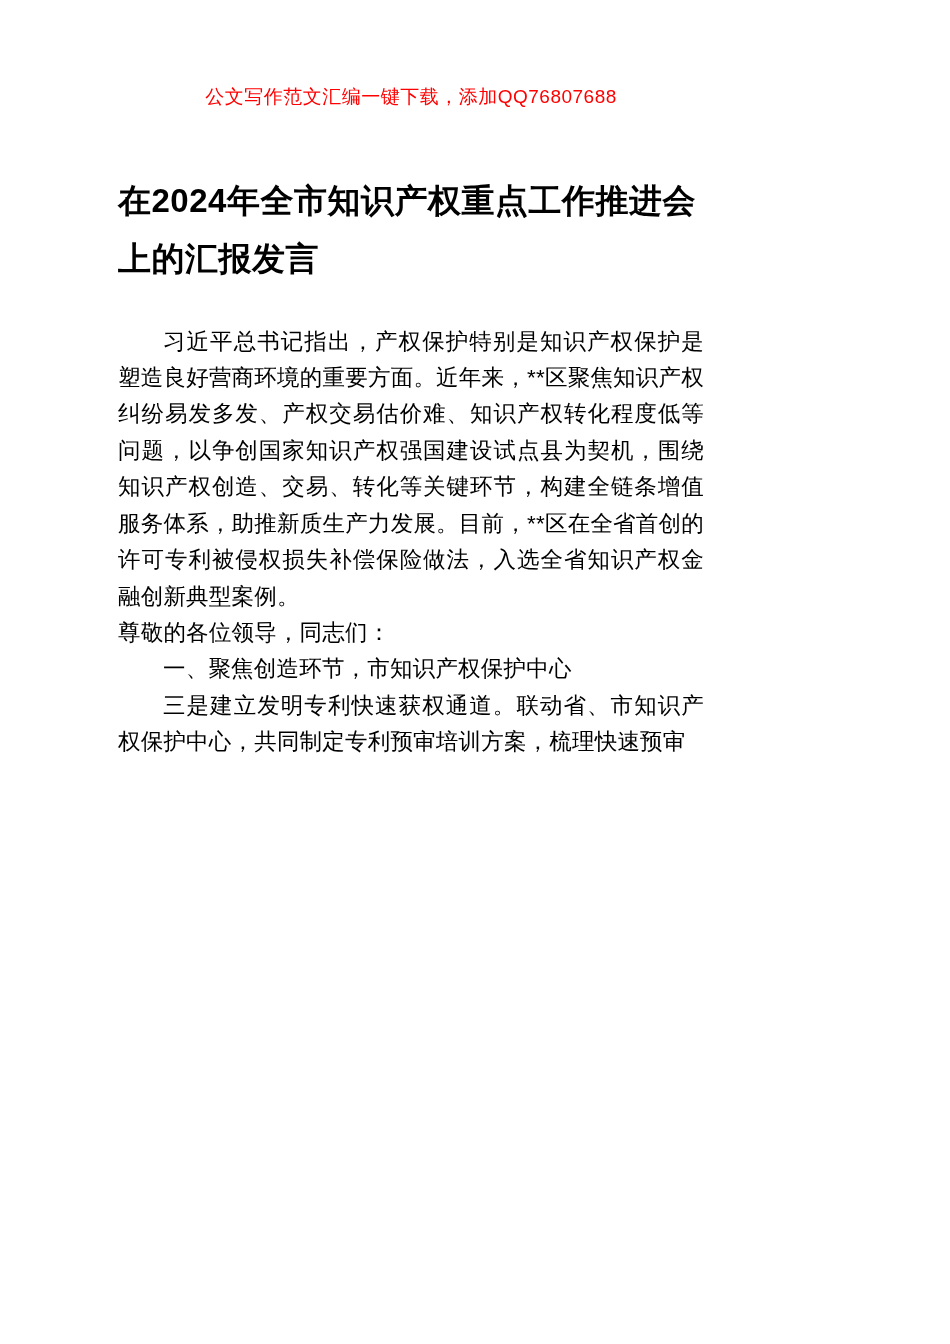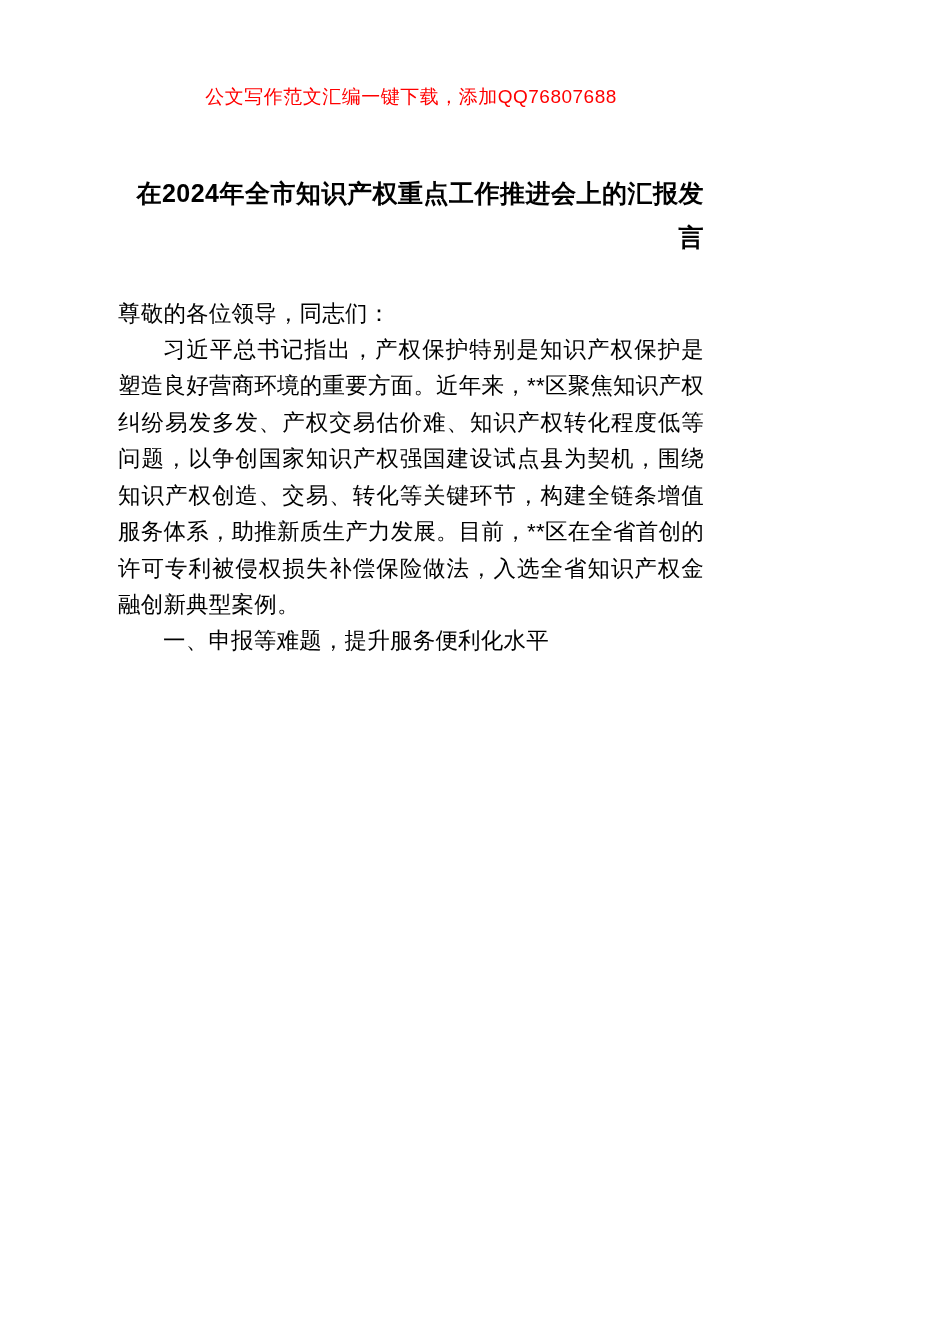--- a/index.html
+++ b/index.html
@@ -26,22 +26,22 @@
     text-align: center;
     color: #ff0000;
     font-size: 19px;
     font-family: "Liberation Sans", sans-serif;
     letter-spacing: 0.5px;
     padding-top: 84px;
     white-space: nowrap;
   }
   .doc-title {
     margin-top: 62px;
-    text-align: right;
-    font-size: 25px;
+    text-align: left;
+    font-size: 33px;
     font-weight: bold;
     line-height: 1.75;
     letter-spacing: 0.5px;
     font-family: "Liberation Sans", sans-serif;
   }
   .body-text {
     margin-top: 36px;
     font-size: 22.5px;
     line-height: 1.62;
     text-align: justify;
@@ -58,18 +58,19 @@
 </head>
 <body>
 
 <div class="page">
 
   <div class="watermark">公文写作范文汇编一键下载，添加QQ76807688</div>
 
   <h1 class="doc-title">在2024年全市知识产权重点工作推进会上的汇报发言</h1>
 
   <div class="body-text">
+    <p class="para">习近平总书记指出，产权保护特别是知识产权保护是塑造良好营商环境的重要方面。近年来，**区聚焦知识产权纠纷易发多发、产权交易估价难、知识产权转化程度低等问题，以争创国家知识产权强国建设试点县为契机，围绕知识产权创造、交易、转化等关键环节，构建全链条增值服务体系，助推新质生产力发展。目前，**区在全省首创的许可专利被侵权损失补偿保险做法，入选全省知识产权金融创新典型案例。</p>
     <p class="para no-indent">尊敬的各位领导，同志们：</p>
-    <p class="para">习近平总书记指出，产权保护特别是知识产权保护是塑造良好营商环境的重要方面。近年来，**区聚焦知识产权纠纷易发多发、产权交易估价难、知识产权转化程度低等问题，以争创国家知识产权强国建设试点县为契机，围绕知识产权创造、交易、转化等关键环节，构建全链条增值服务体系，助推新质生产力发展。目前，**区在全省首创的许可专利被侵权损失补偿保险做法，入选全省知识产权金融创新典型案例。</p>
-    <p class="para">一、申报等难题，提升服务便利化水平</p>
+    <p class="para">一、聚焦创造环节，市知识产权保护中心</p>
+    <p class="para">三是建立发明专利快速获权通道。联动省、市知识产权保护中心，共同制定专利预审培训方案，梳理快速预审</p>
   </div>
 
 </div>
 
 </body></html>

